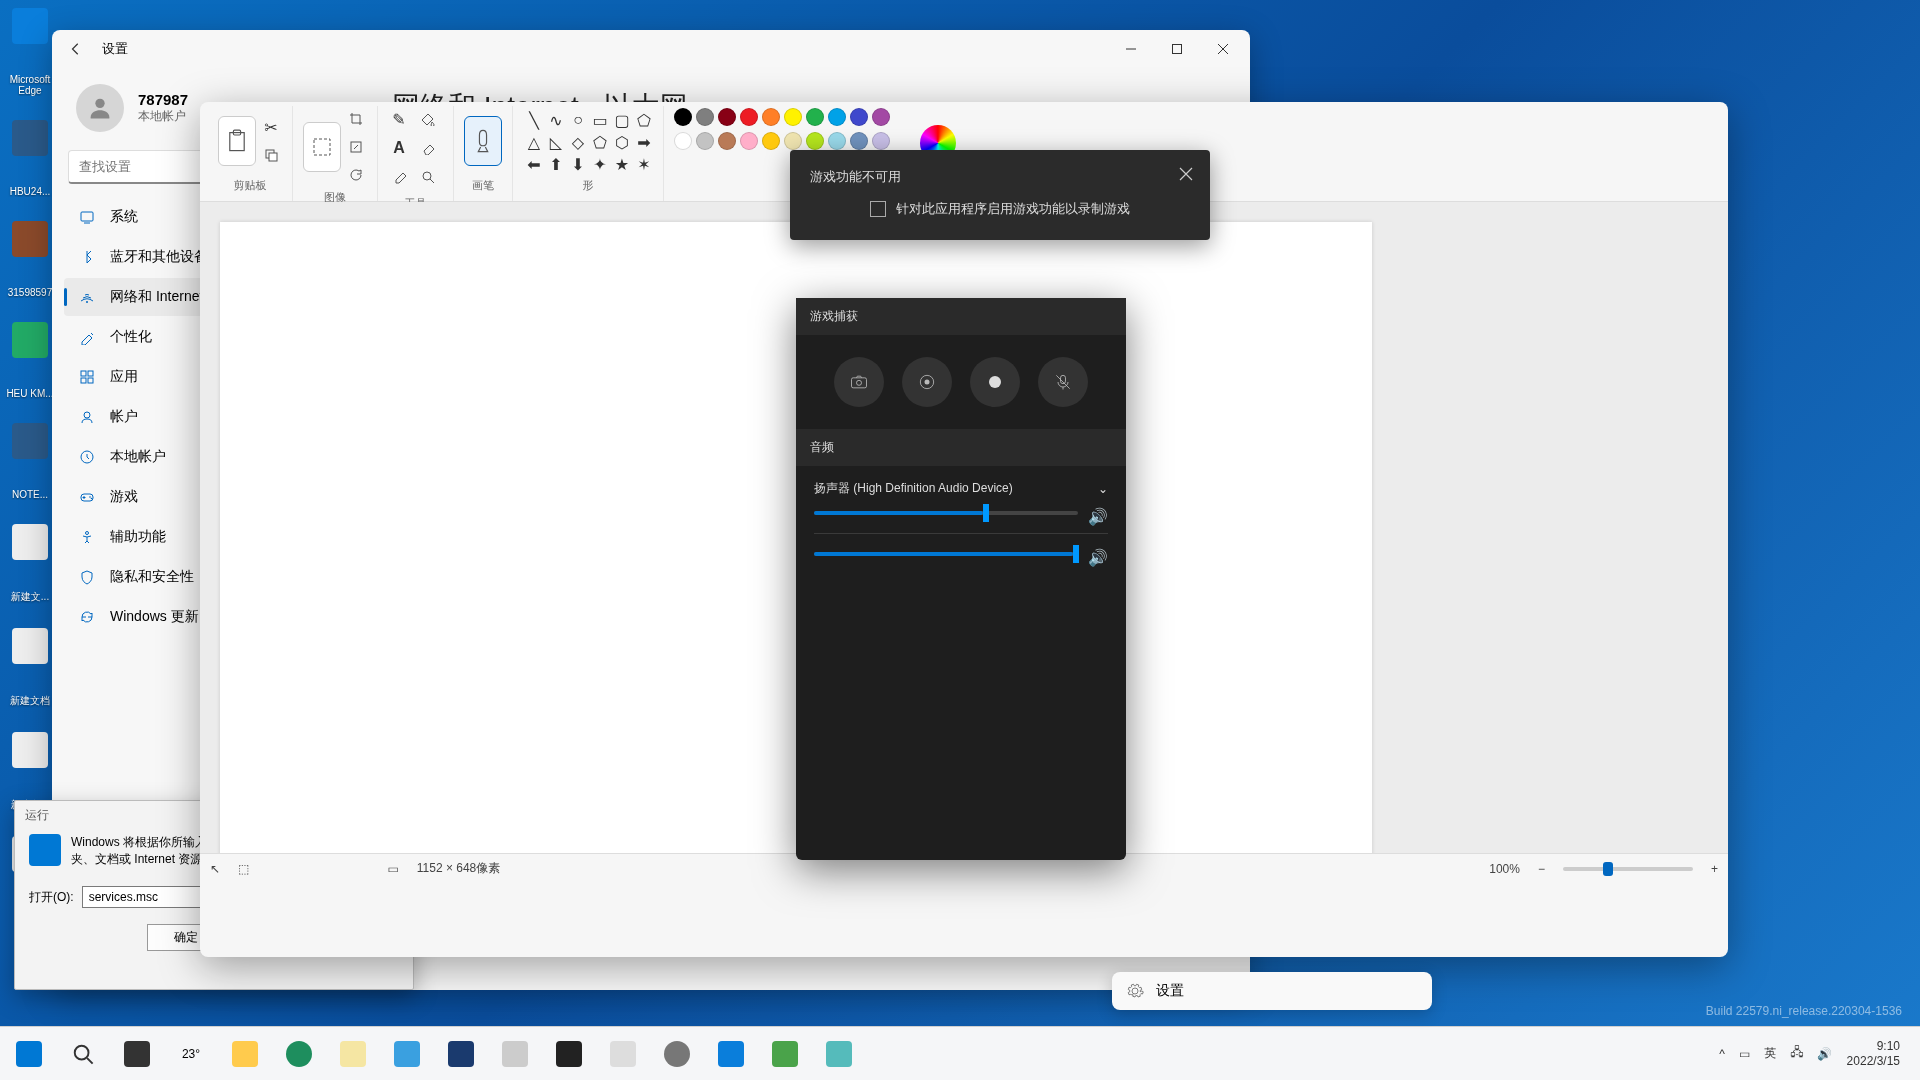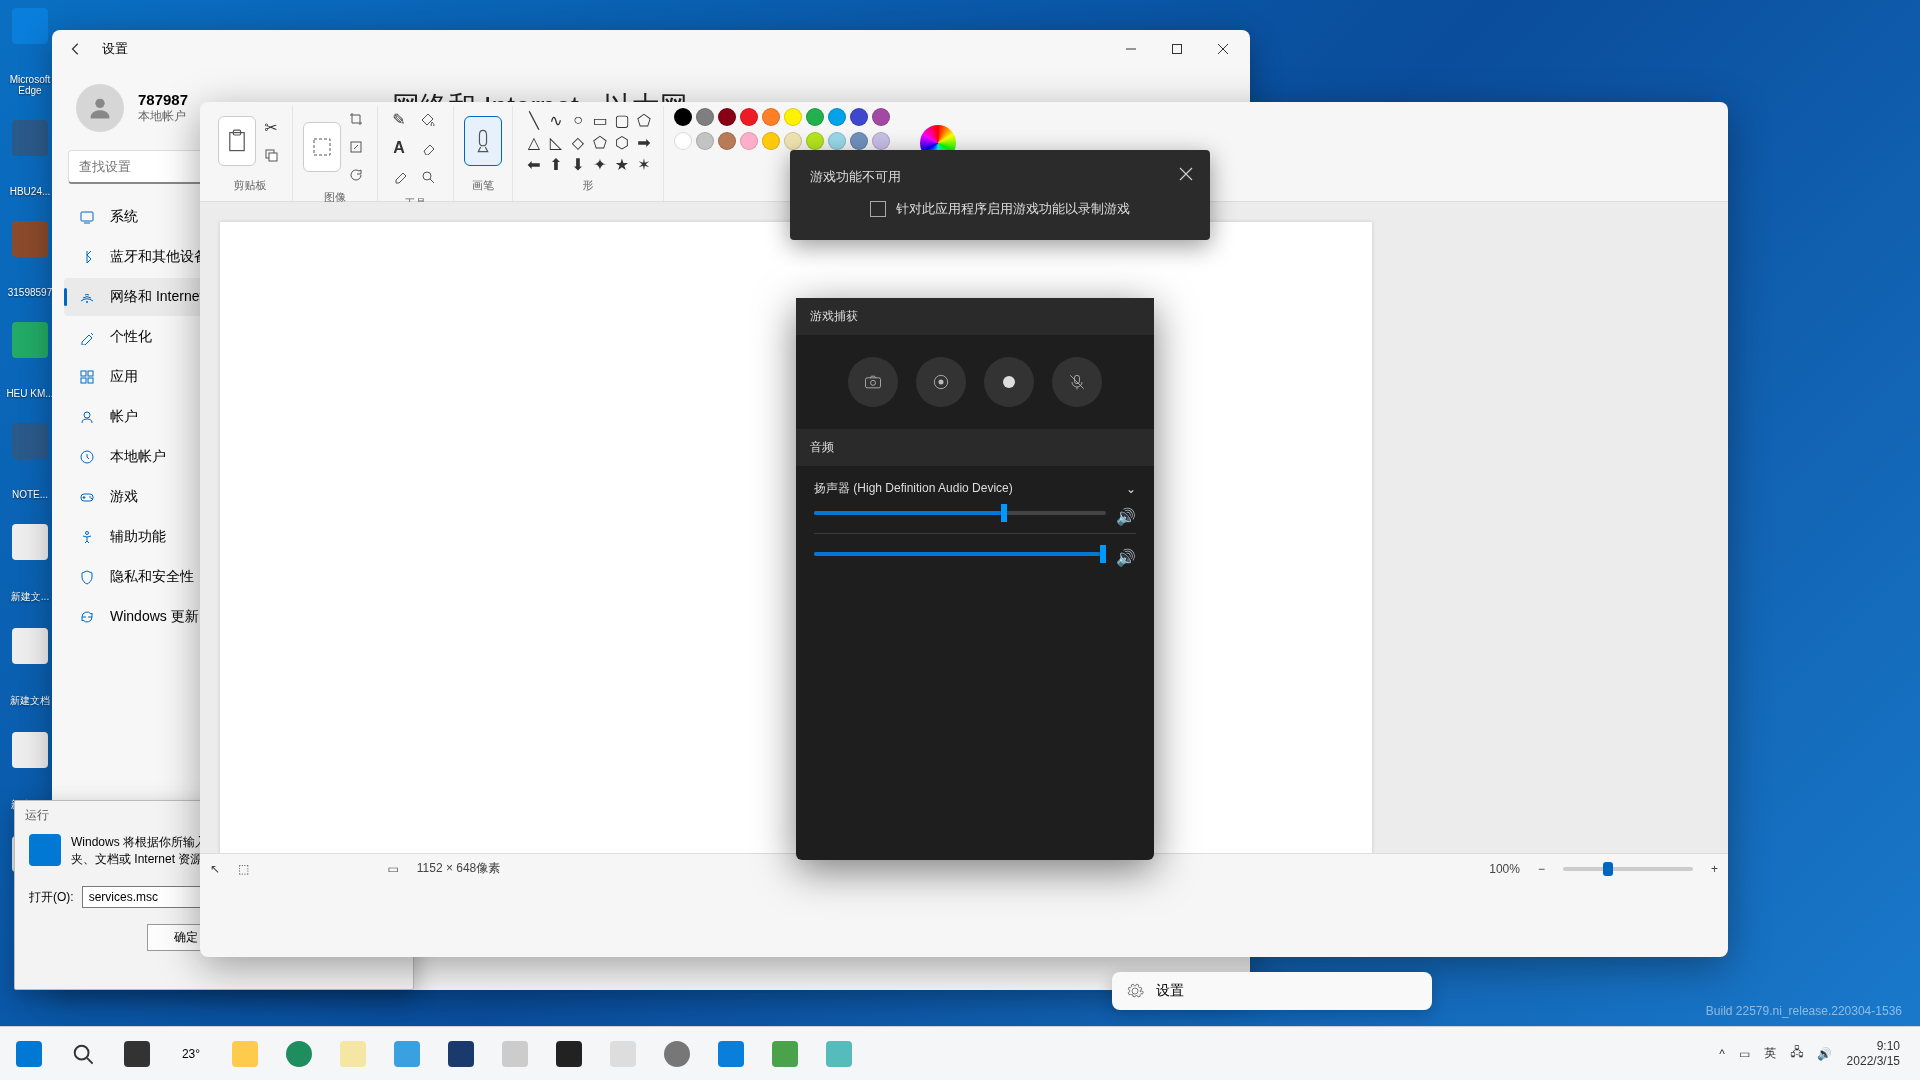--- a/index.html
+++ b/index.html
@@ -92,21 +92,21 @@
 .tray { display: flex; align-items: center; gap: 14px; font-size: 12px; color: #333; padding-right: 12px; }
 .tray-time { text-align: right; line-height: 1.2; }
 
 
 .gamebar-tip { position: absolute; left: 790px; top: 150px; width: 420px; background: #2b2b2b; color: #ddd; padding: 18px 20px 22px; border-radius: 4px; box-shadow: 0 6px 24px rgba(0,0,0,.4); z-index: 50; }
 .gamebar-tip .close { position: absolute; right: 10px; top: 10px; width: 28px; height: 28px; display: flex; align-items: center; justify-content: center; cursor: pointer; color: #ccc; }
 .gamebar-tip .hdr { font-size: 13px; margin-bottom: 14px; }
 .gamebar-tip .chk-row { display: flex; align-items: center; gap: 10px; justify-content: center; font-size: 13px; }
 .chk { width: 16px; height: 16px; border: 1px solid #aaa; }
 
-.gamebar-capture { position: absolute; left: 796px; top: 298px; width: 358px; background: #1e1e1e; color: #ddd; border-radius: 6px; box-shadow: 0 10px 40px rgba(0,0,0,.5); z-index: 49; padding-bottom: 280px; }
+.gamebar-capture { position: absolute; left: 796px; top: 298px; width: 330px; background: #1e1e1e; color: #ddd; border-radius: 6px; box-shadow: 0 10px 40px rgba(0,0,0,.5); z-index: 49; padding-bottom: 280px; }
 .gamebar-capture .panel-title { font-size: 12px; padding: 10px 14px; background: #2a2a2a; }
 .capture-btns { display: flex; gap: 18px; justify-content: center; padding: 22px 16px; }
 .cap-btn { width: 50px; height: 50px; border-radius: 50%; background: #333; display: flex; align-items: center; justify-content: center; cursor: pointer; color: #bbb; }
 .audio-section { padding: 4px 18px 10px; }
 .audio-row { display: flex; align-items: center; justify-content: space-between; font-size: 12px; padding: 10px 0 6px; }
 .vol-slider { height: 4px; background: #444; position: relative; border-radius: 2px; margin: 8px 0 14px; }
 .vol-fill { position: absolute; height: 100%; background: #0078d4; border-radius: 2px; }
 .vol-handle { position: absolute; width: 6px; height: 18px; background: #0099ff; top: -7px; }
 .divider { height: 1px; background: #3a3a3a; margin: 4px 0 10px; }
 

